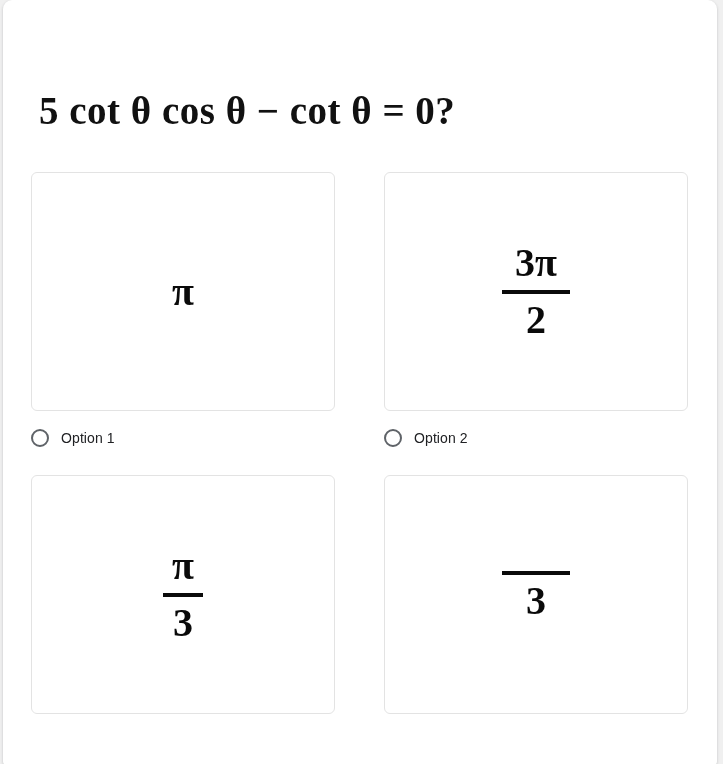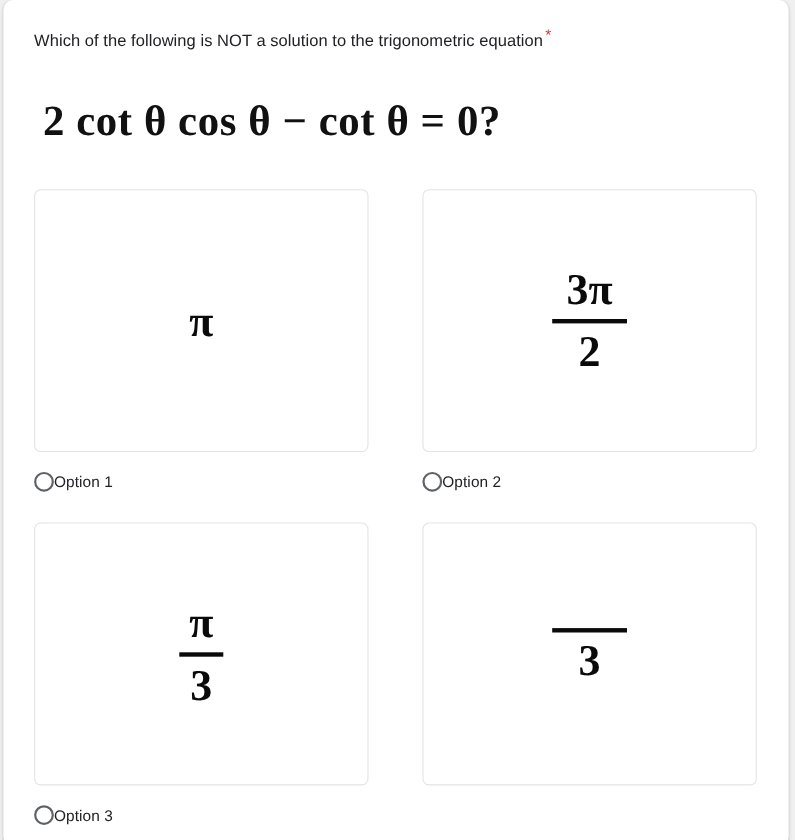--- a/index.html
+++ b/index.html
@@ -132,37 +132,34 @@
   }
   .radio-circle {
     width: 18px;
     height: 18px;
     border: 2px solid #5f6368;
     border-radius: 50%;
     box-sizing: border-box;
     flex: 0 0 auto;
   }
   .radio-label {
-    margin-left: 0;
+    margin-left: 12px;
     font-size: 14px;
     color: #202124;
     font-family: "Liberation Sans", sans-serif;
     letter-spacing: 0.1px;
   }
 </style>
 </head>
 <body>
 
 <div class="page-card">
 
-  <div class="question-header">
-    <span>Which of the following is NOT a solution to the trigonometric equation</span><span class="required-asterisk">*</span>
-  </div>
-
-  <div class="equation">2 cot θ cos θ − cot θ = 0?</div>
+
+  <div class="equation">5 cot θ cos θ − cot θ = 0?</div>
 
   <div class="options-grid">
 
     <div class="option-col-left option-row-top">
       <div class="image-card">
         <div class="math math-plain">π</div>
       </div>
       <div class="radio-row">
         <span class="radio-circle"></span>
         <span class="radio-label">Option 1</span>
@@ -188,24 +185,20 @@
     <div class="option-col-left option-row-bottom">
       <div class="image-card">
         <div class="math">
           <span class="frac w-narrow">
             <span class="num">π</span>
             <span class="bar"></span>
             <span class="den">3</span>
           </span>
         </div>
       </div>
-      <div class="radio-row">
-        <span class="radio-circle"></span>
-        <span class="radio-label">Option 3</span>
-      </div>
     </div>
 
     <div class="option-col-right option-row-bottom">
       <div class="image-card">
         <div class="math">
           <span class="frac w-wide">
             <span class="bar"></span>
             <span class="den">3</span>
           </span>
         </div>

